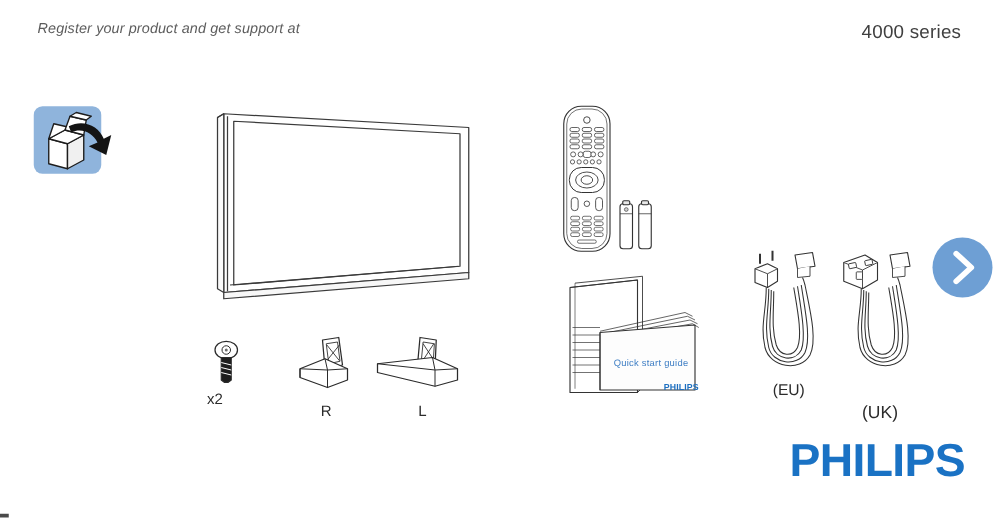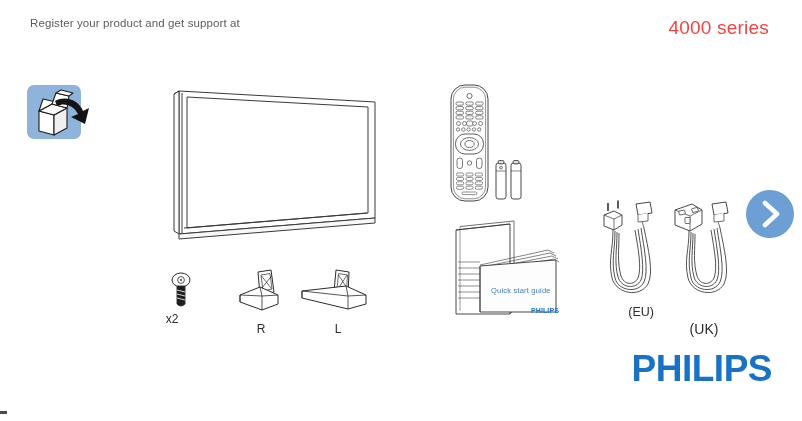--- a/index.html
+++ b/index.html
@@ -21,36 +21,37 @@
 
   
   .hdr-register {
     position: absolute;
     left: 30px;
     top: 17px;
     font-size: 11.5px;
     color: #5c5c5c;
     letter-spacing: .1px;
     white-space: nowrap;
+    font-style: italic;
   }
   .hdr-url {
     position: absolute;
     left: 30px;
     top: 32px;
     font-size: 19px;
     color: #3a3a3a;
     letter-spacing: -.2px;
     white-space: nowrap;
   }
   .hdr-series {
     position: absolute;
     right: 33px;
     top: 17px;
-    font-size: 19px;
-    color: #ef4444;
+    font-size: 15px;
+    color: #404040;
     letter-spacing: .2px;
     white-space: nowrap;
   }
 
   
   .art { position: absolute; }
   .art svg { display: block; overflow: visible; }
 
   
   .unpack { left: 27px; top: 85px; width: 64px; height: 56px; }
@@ -70,21 +71,21 @@
   .part-label {
     position: absolute;
     font-size: 12px;
     color: #2b2b2b;
     text-align: center;
     white-space: nowrap;
   }
   .lbl-x2   { left: 154px; top: 312px; width: 36px; }
   .lbl-r    { left: 243px; top: 322px; width: 36px; }
   .lbl-l    { left: 320px; top: 322px; width: 36px; }
-  .lbl-eu   { left: 608px; top: 305px; width: 46px; font-size: 12.5px; text-align: right; }
+  .lbl-eu   { left: 608px; top: 305px; width: 46px; font-size: 12.5px; }
   .lbl-uk   { left: 681px; top: 321px; width: 46px; font-size: 14px; }
 
   
   .booklets { left: 452px; top: 220px; width: 135px; height: 100px; }
   .qsg-text {
     position: absolute;
     left: 491px;
     top: 286px;
     font-size: 7.5px;
     color: #3e7ec4;

